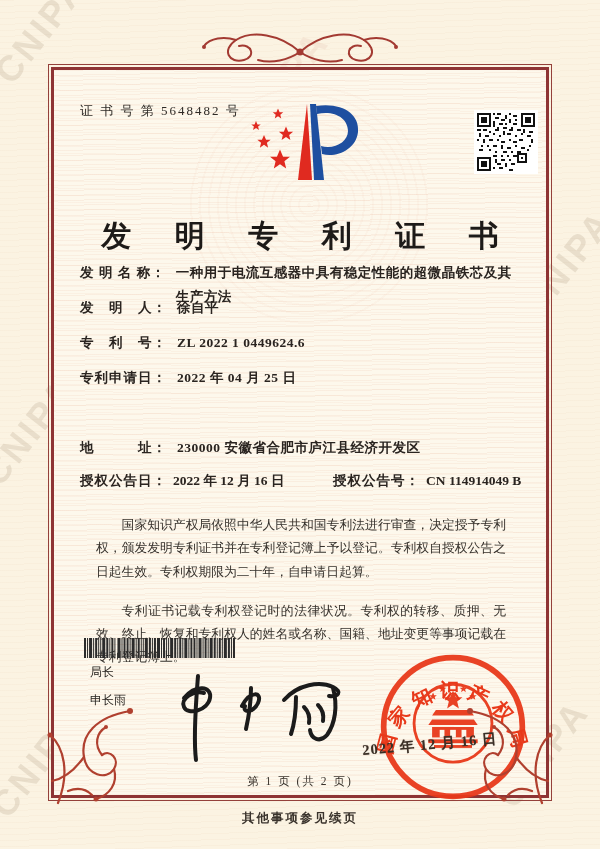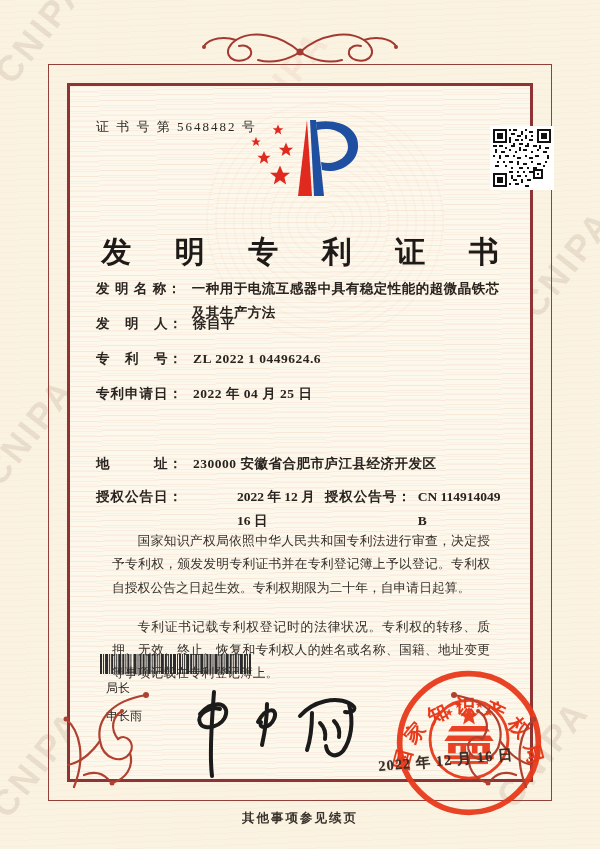--- a/index.html
+++ b/index.html
@@ -25,21 +25,21 @@
   .w4{left:512px;top:300px}
   .w5{left:128px;top:600px;color:rgba(190,150,125,0.18)}
   .w6{left:300px;top:700px;color:rgba(200,140,120,0.15)}
   .w7{left:-18px;top:800px}
   .w8{left:488px;top:790px}
   .w9{left:386px;top:330px;color:rgba(200,150,130,0.14)}
   .w10{left:228px;top:120px;color:rgba(210,150,130,0.13)}
 
   .frame{
     position:absolute;left:48px;top:64px;width:504px;height:737px;
-    border:1px solid #94403a;padding:18px;z-index:2;box-sizing:border-box;
+    border:1px solid #94403a;padding:2px;z-index:2;box-sizing:border-box;
   }
   .frame-inner{
     position:relative;width:100%;height:100%;
     border:3px solid #8e3434;box-sizing:border-box;
     background:
       repeating-linear-gradient(179deg, rgba(224,146,112,0.10) 0 1px, transparent 1px 5px),
       repeating-linear-gradient(181deg, rgba(224,146,112,0.07) 0 1px, transparent 1px 7px),
       #fdf8ec;
   }
   .rosette{
@@ -58,21 +58,21 @@
   }
   .field{
     position:absolute;left:26px;right:22px;font-size:13.5px;line-height:24px;
     display:flex;align-items:flex-start;color:#2a2420;
   }
   .field .lbl{font-weight:600;white-space:nowrap;letter-spacing:1px;}
   .field .val{font-weight:600;margin-left:10px;letter-spacing:0.5px;}
   .f1{top:191px}.f2{top:226px}.f3{top:261px}.f4{top:296px}.f5{top:331px}.f6{top:366px}
   .grant{position:absolute;left:26px;right:22px;top:399px;display:flex;font-size:13.5px;line-height:24px;}
   .grant .half{display:flex;}
-  .grant .half.l{width:57%;gap:48px;}
+  .grant .half.l{width:57%;}
   .grant .lbl{font-weight:600;white-space:nowrap;letter-spacing:1px;}
   .grant .val{font-weight:600;margin-left:6px;}
   .paras{
     position:absolute;left:26px;right:24px;top:428px;
     font-size:12.8px;line-height:1.82;text-align:justify;color:#35302b;font-weight:500;
   }
   .paras p{margin:16px;text-indent:2em;}
   .barcode{position:absolute;left:30px;top:568px;}
   .signatory{
     position:absolute;left:36px;top:588px;
@@ -249,20 +249,21 @@
           <rect x="58" y="80" width="44" height="11"></rect>
           <rect x="66" y="83" width="5" height="8" fill="#fdf8ec"></rect>
           <rect x="77" y="83" width="6" height="8" fill="#fdf8ec"></rect>
           <rect x="89" y="83" width="5" height="8" fill="#fdf8ec"></rect>
           <rect x="54" y="93" width="52" height="4"></rect>
           <rect x="60" y="99" width="40" height="3"></rect>
         </g>
       </svg>
       <div class="seal-date">2022 年 12 月 16 日</div>
 
+      <div class="page-no">第 1 页 (共 2 页)</div>
 
       <svg class="corner bl" width="92" height="112" viewBox="0 0 92 112">
         <g fill="none" stroke="#b0402f" stroke-width="2.2" stroke-linecap="round">
           <path d="M86 16 C52 22 36 40 40 62 C43 80 62 86 70 74 C76 64 66 54 58 60"></path>
           <path d="M14 108 C26 78 20 52 6 40"></path>
           <path d="M40 62 C30 76 18 84 8 86"></path>
           <path d="M70 74 C74 88 66 100 52 104"></path>
           <path d="M58 60 C50 50 52 38 62 32"></path>
           <path d="M24 96 C34 92 42 94 48 100"></path>
         </g>

